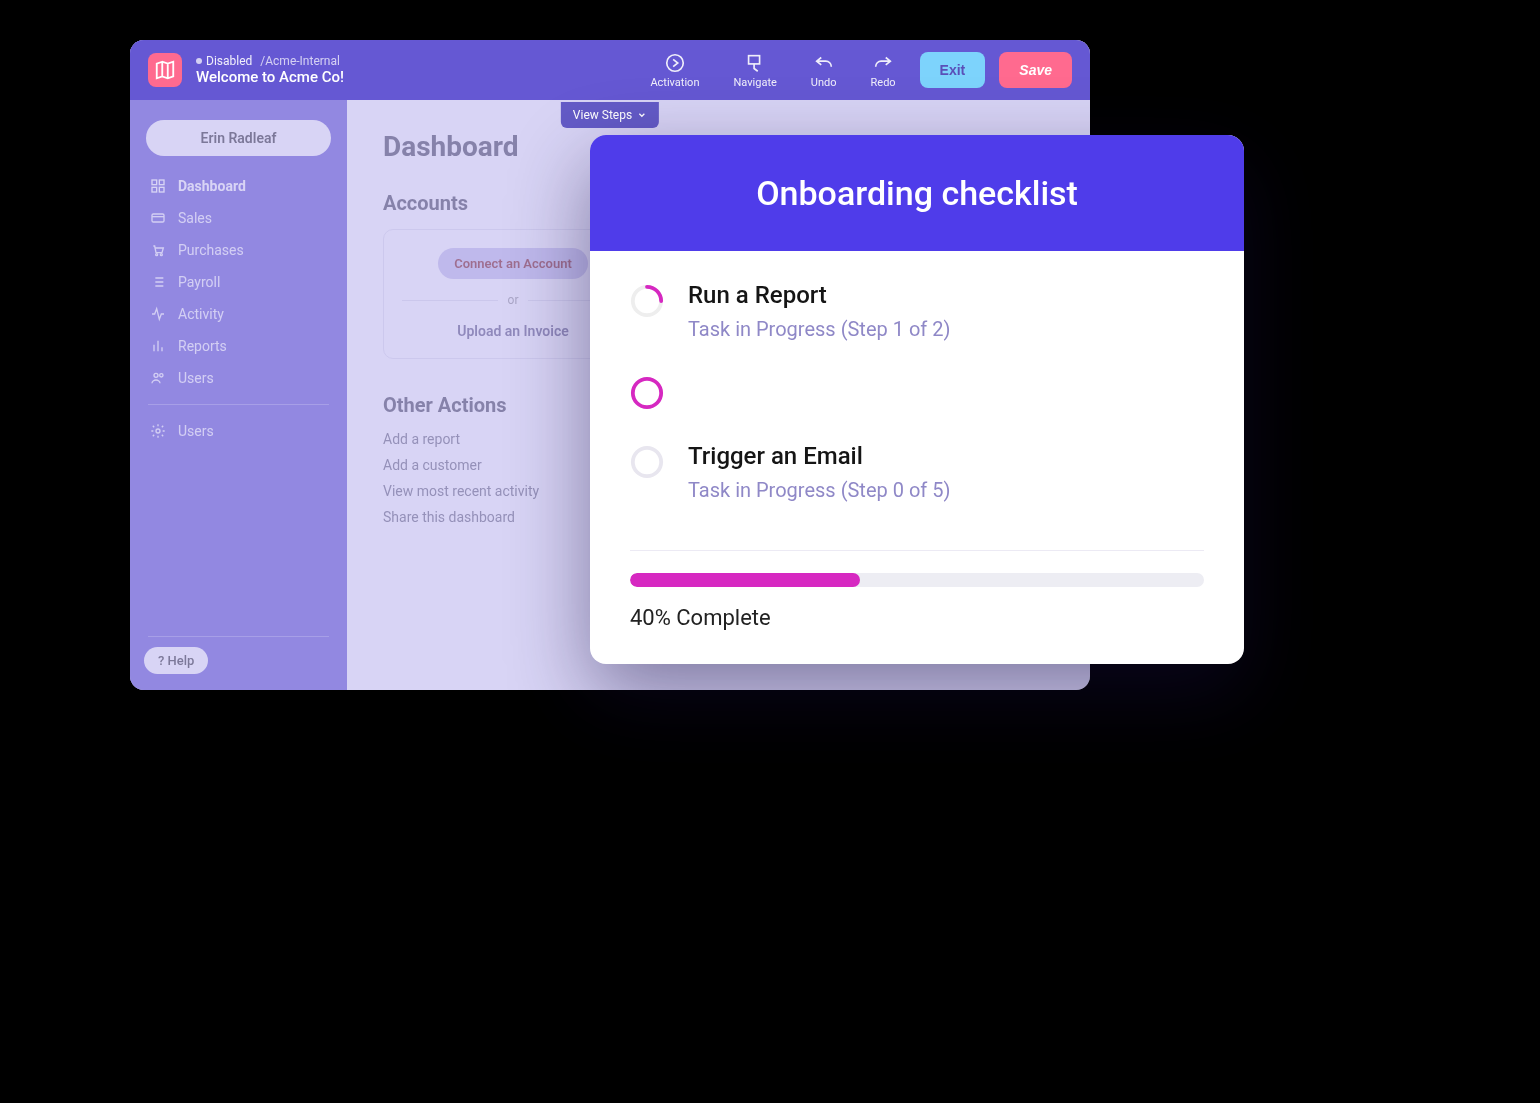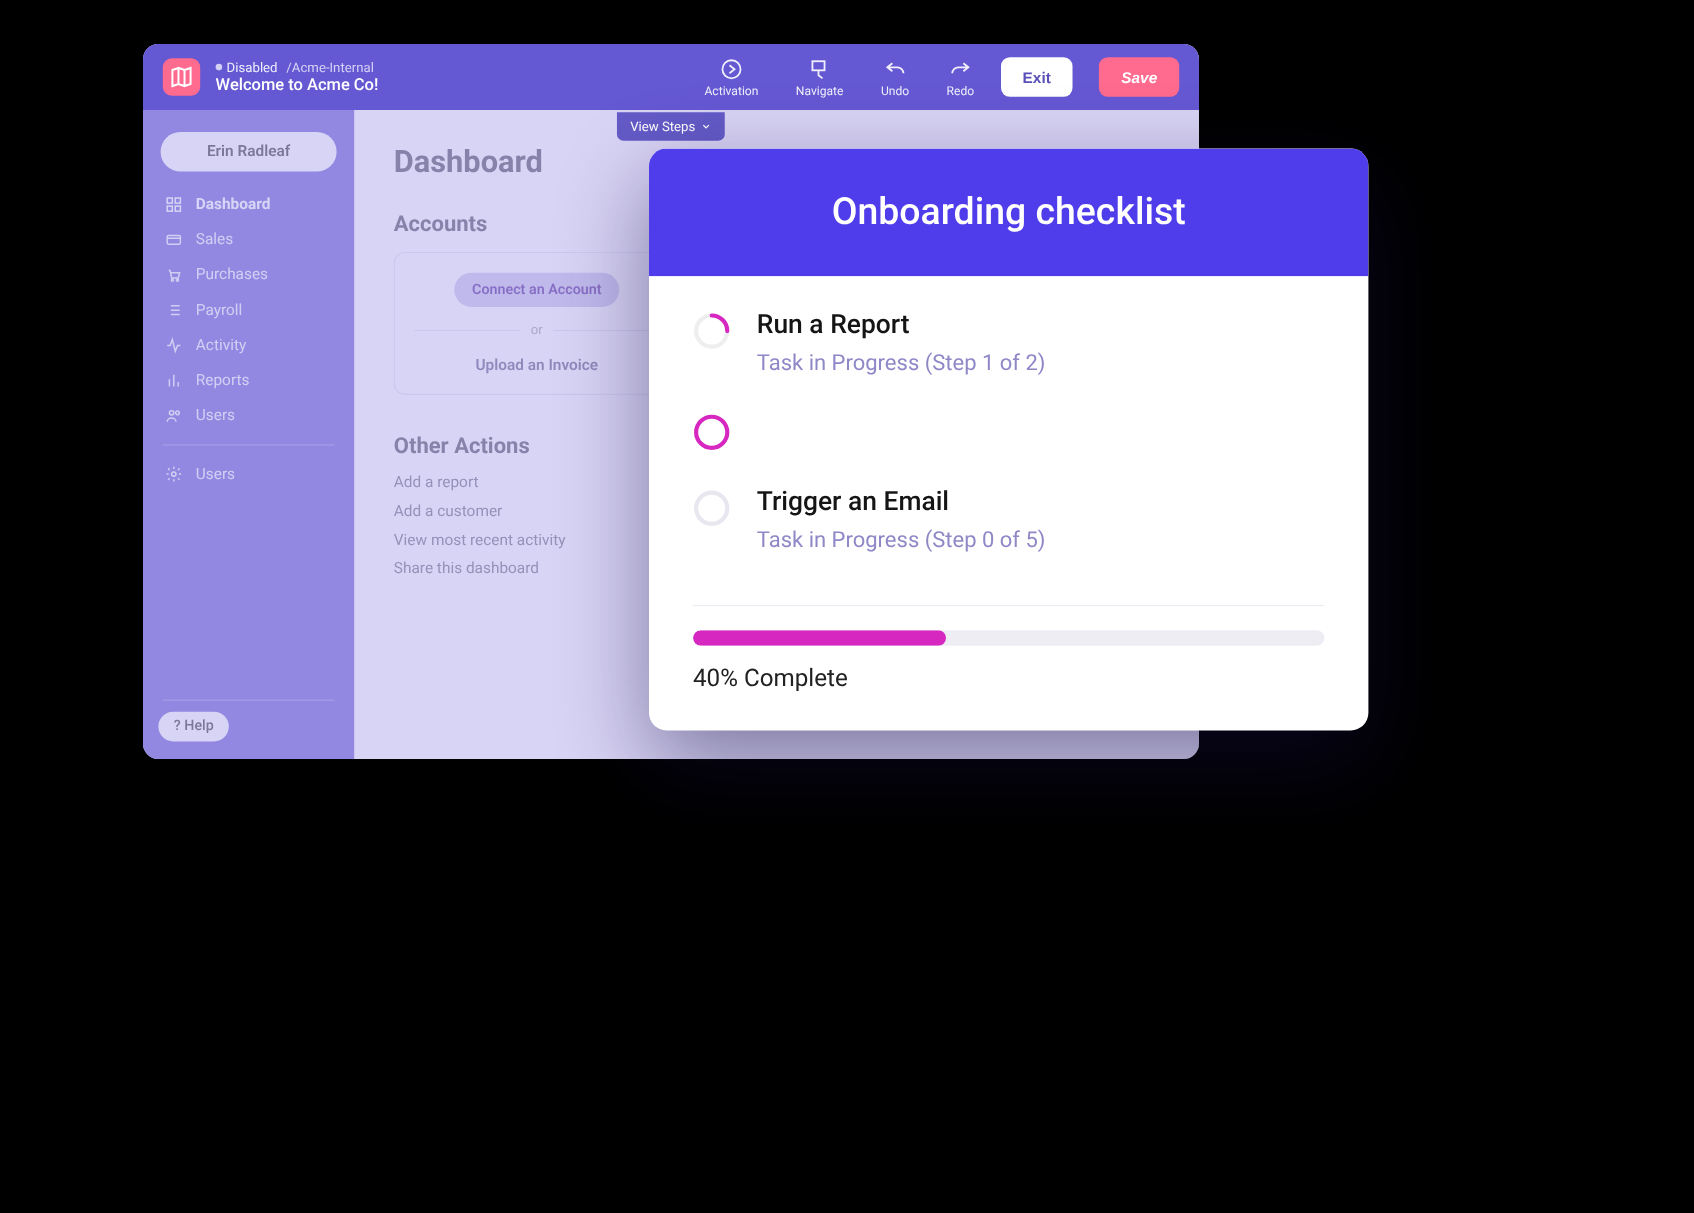--- a/index.html
+++ b/index.html
@@ -51,26 +51,26 @@
   .logo svg { width:22px; height:22px; stroke:#fff; fill:none; stroke-width:2; }
   .header-titles { line-height:1.2; font-size:13px; }
   .header-titles .status { font-size:12px; opacity:.9; display:flex; align-items:center; gap:4px;}
   .header-titles .status::before { content:""; width:6px;height:6px;border-radius:50%;background:#fff; opacity:.8; display:inline-block;}
   .header-titles .path { opacity:.8; margin-left:4px;}
   .header-titles .welcome { font-size:15px; font-weight:500;}
   .header-spacer { flex:1; }
   .hdr-action { display:flex; flex-direction:column; align-items:center; gap:2px; font-size:11px; opacity:.9; padding:0 10px; cursor:pointer;}
   .hdr-action svg { width:22px;height:22px; stroke:#fff; fill:none; stroke-width:1.8;}
   .hdr-btn { border:none; border-radius:8px; padding:10px 20px; font-size:14px; font-weight:600; cursor:pointer;}
-  .hdr-exit { background:#ffffff; color:#5a4fb8; margin-right:10px;}
+  .hdr-exit { background:#7dd3fc; color:#5a4fb8; }
   .hdr-save { background:#ff6a8f; color:#fff;font-style:italic;}
 
   
   .sidebar {
-    width:192px;
+    width:217px;
     background:#6558d3;
     padding-top:72px;
     display:flex; flex-direction:column;
     border-radius:14px 0 0 14px;
     color:#fff;
     font-size:14px;
   }
   .user-chip {
     background:#fff; color:#333;
     border-radius:999px;
@@ -124,21 +124,21 @@
   .card {
     border:1px solid #e5e5ee;
     border-radius:10px;
     padding:18px;
     text-align:center;
     width:260px;
   }
   .connect-btn {
     display:inline-block;
     background:#c8c3ea;
-    color:#4c1d95;
+    color:#7f1d1d;
     border-radius:999px;
     padding:8px 16px; font-size:13px; font-weight:600;
     cursor:pointer;
   }
   .or-row { display:flex; align-items:center; gap:10px; color:#999; font-size:12px; margin:14px 0;}
   .or-row::before,.or-row::after { content:""; flex:1; height:1px; background:#e3e3ea;}
   .upload-link { color:#5f5a80; font-size:14px; font-weight:600; cursor:pointer;}
   .other-actions { margin-top:34px;}
   .other-actions .link { display:block; color:#6a6a7a; font-size:14px; margin:10px 0; cursor:pointer;}
 

